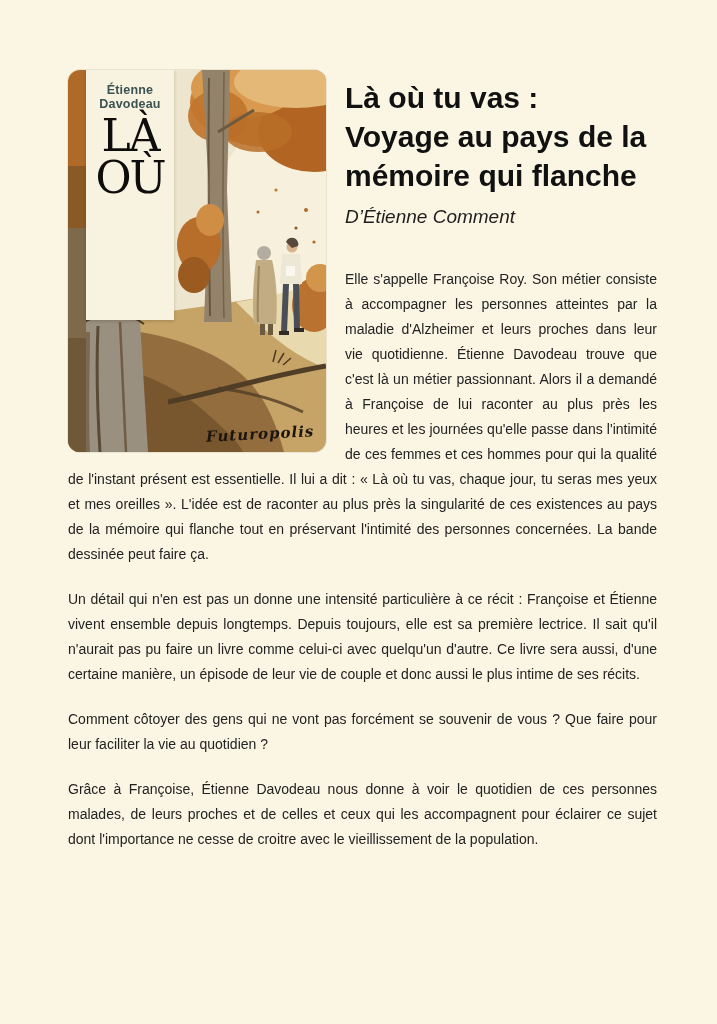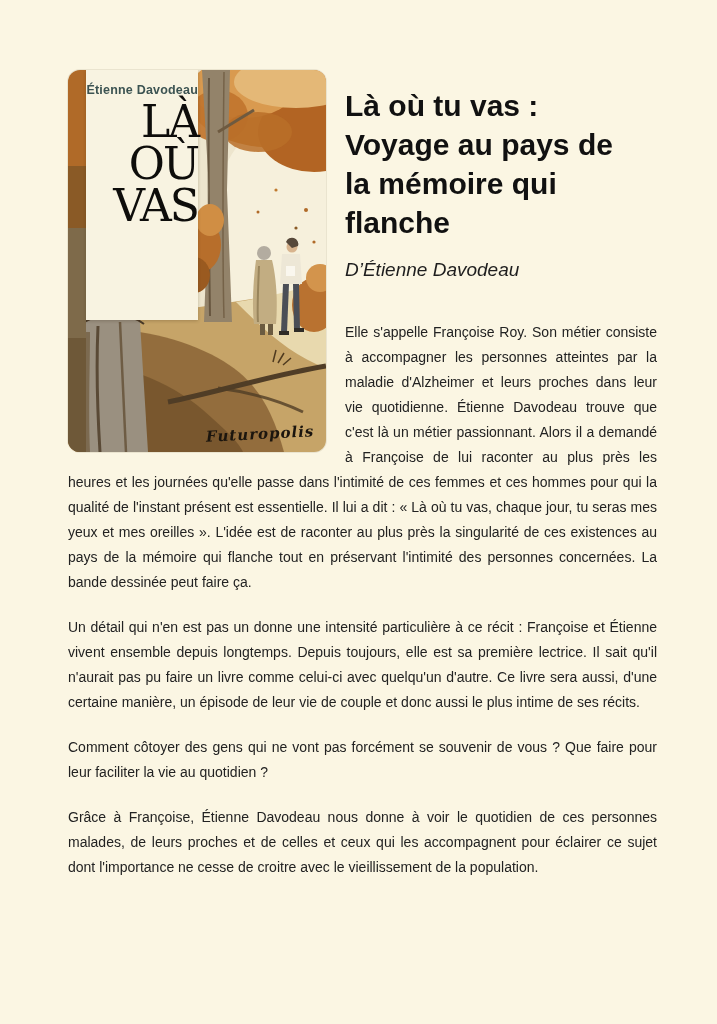--- a/index.html
+++ b/index.html
@@ -14,22 +14,22 @@
   .cover {
     float:left; position:relative;
     width:258px; height:382px;
     margin:0 19px 12px 0;
     border-radius:12px; overflow:hidden;
     background:#EDE5CD;
     box-shadow:0 0 0 1px rgba(90,70,40,0.10);
   }
   .cover svg { position:absolute; left:0; top:0; display:block; }
   .cover-panel {
-    position:absolute; left:18px; top:0; width:112px; height:250px;
-    background:#F8F3E1; text-align:right;
+    position:absolute; left:18px; top:0; width:88px; height:250px;
+    background:#F8F3E1; text-align:center;
     box-shadow:0 1px 3px rgba(60,45,20,0.25);
   }
   .cover-author {
     margin-top:13px; font-size:12.5px; font-weight:bold;
     color:#3C5352; letter-spacing:0.2px;
   }
   .cover-title {
     margin-top:4px; font-family:"DejaVu Serif", serif; font-weight:normal;
     font-size:44px; line-height:42px; letter-spacing:-2px; color:#0E0D0B;
   }
@@ -40,21 +40,21 @@
   }
   .cover-logo {
     position:absolute; right:12px; bottom:9px;
     font-family:"DejaVu Serif", serif; font-style:italic; font-weight:bold;
     font-size:15px; letter-spacing:1px; color:#1B150E;
     transform:rotate(-3deg);
   }
 
   
   h1.title {
-    margin:16px; padding:0;
+    margin:8px; padding:0;
     font-size:30px; line-height:39px; font-weight:bold; color:#111;
   }
   .byline {
     margin:10px 0 0; font-style:italic; font-size:19px; line-height:24px; color:#1E1E1E;
   }
   p.body {
     margin:20px 0 0; font-size:14px; line-height:25px;
     text-align:justify; color:#222;
   }
   p.body.first { margin-top:38px; }
@@ -142,30 +142,29 @@
         <circle cx="246" cy="172" r="1.6" fill="#B06A28"></circle>
         <circle cx="208" cy="120" r="1.6" fill="#C07A30"></circle>
         <circle cx="190" cy="142" r="1.5" fill="#B06A28"></circle>
       </svg>
 
       <div class="cover-panel">
         <div class="cover-author">Étienne Davodeau</div>
         <div class="cover-title">
           <div>LÀ</div>
           <div>OÙ</div>
-          <div>VAS</div>
         </div>
       </div>
 
       <div class="cover-logo">Futuropolis</div>
     </div>
 
     <h1 class="title">Là où tu vas : Voyage au pays de la mémoire qui flanche</h1>
 
-    <p class="byline">D’Étienne Davodeau</p>
+    <p class="byline">D’Étienne Comment</p>
 
     <p class="body first">Elle s'appelle Françoise Roy. Son métier consiste à accompagner les personnes atteintes par la maladie d'Alzheimer et leurs proches dans leur vie quotidienne. Étienne Davodeau trouve que c'est là un métier passionnant. Alors il a demandé à Françoise de lui raconter au plus près les heures et les journées qu'elle passe dans l'intimité de ces femmes et ces hommes pour qui la qualité de l'instant présent est essentielle. Il lui a dit : « Là où tu vas, chaque jour, tu seras mes yeux et mes oreilles ». L'idée est de raconter au plus près la singularité de ces existences au pays de la mémoire qui flanche tout en préservant l'intimité des personnes concernées. La bande dessinée peut faire ça.</p>
 
     <p class="body">Un détail qui n'en est pas un donne une intensité particulière à ce récit : Françoise et Étienne vivent ensemble depuis longtemps. Depuis toujours, elle est sa première lectrice. Il sait qu'il n'aurait pas pu faire un livre comme celui-ci avec quelqu'un d'autre. Ce livre sera aussi, d'une certaine manière, un épisode de leur vie de couple et donc aussi le plus intime de ses récits.</p>
 
     <p class="body">Comment côtoyer des gens qui ne vont pas forcément se souvenir de vous ? Que faire pour leur faciliter la vie au quotidien ?</p>
 
     <p class="body">Grâce à Françoise, Étienne Davodeau nous donne à voir le quotidien de ces personnes malades, de leurs proches et de celles et ceux qui les accompagnent pour éclairer ce sujet dont l'importance ne cesse de croitre avec le vieillissement de la population.</p>
 
   </div>

